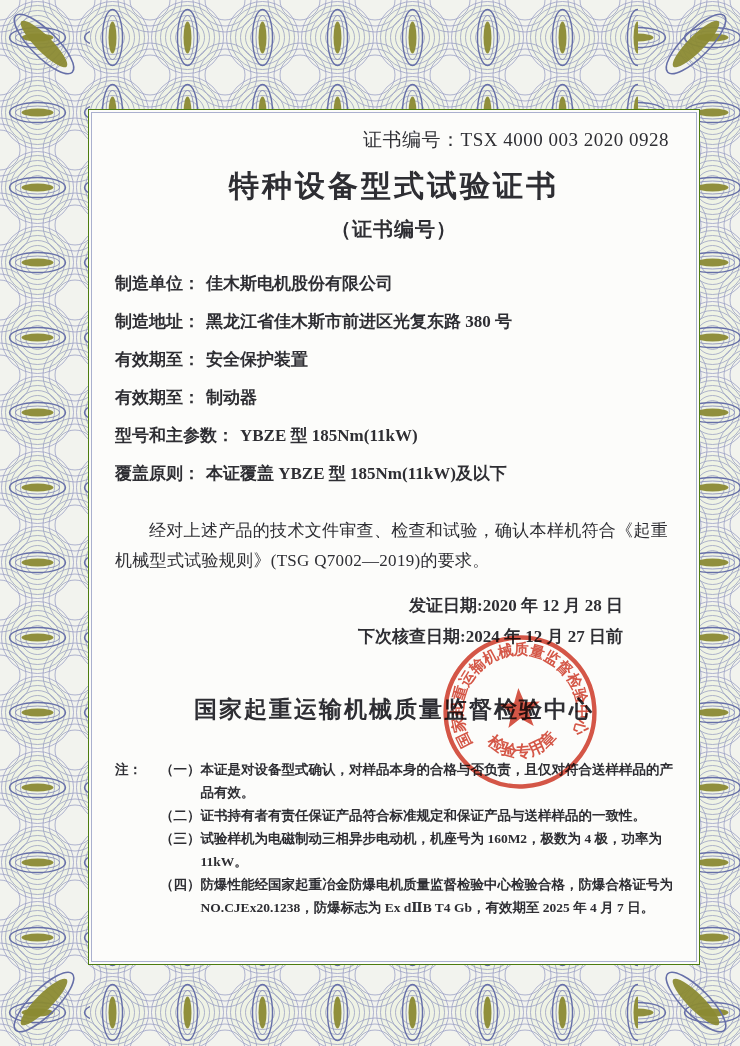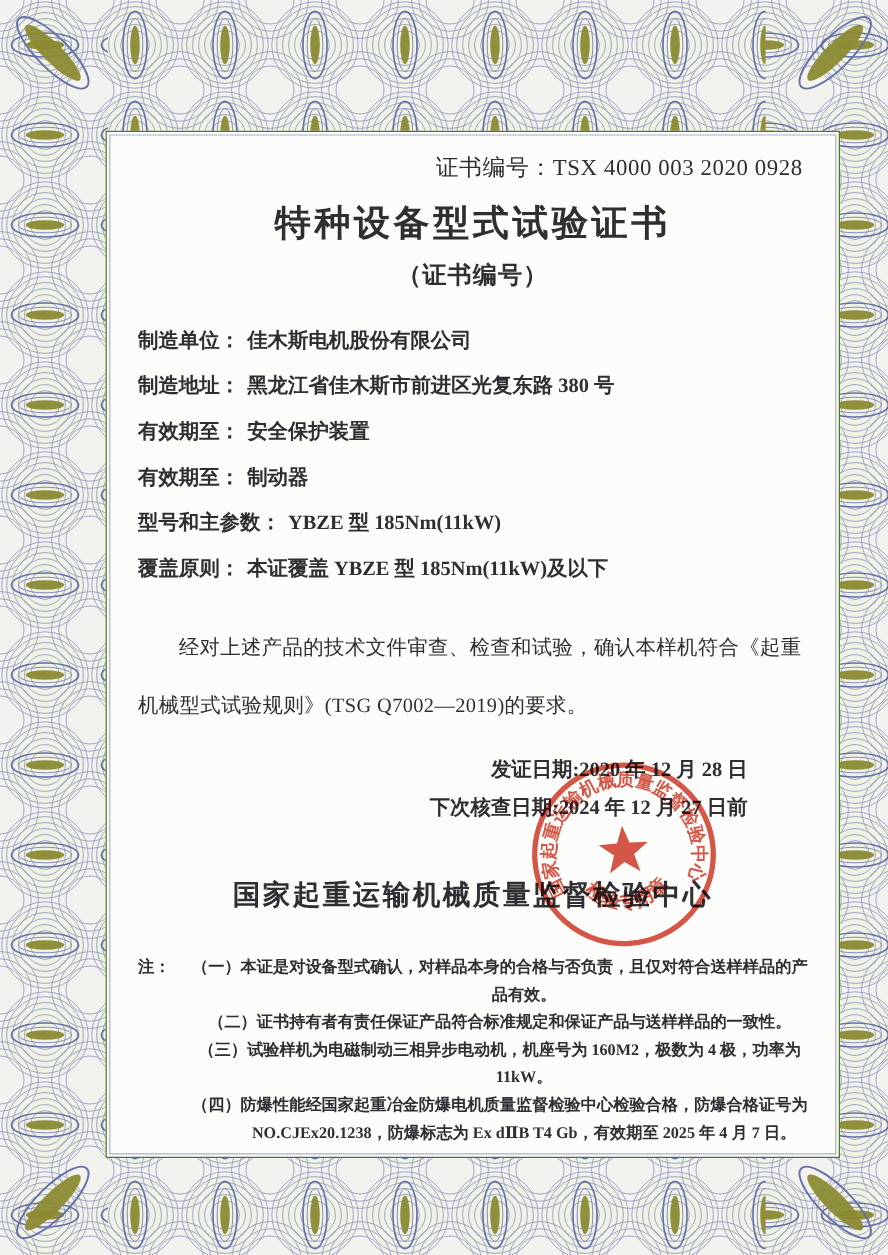--- a/index.html
+++ b/index.html
@@ -34,34 +34,34 @@
     margin-top:9px; text-align:center;
     font-family:"DejaVu Sans","Liberation Sans",sans-serif;
     font-size:20px; font-weight:bold; letter-spacing:1px;
   }
   .fields { margin-top:21px;text-align:center; }
   .field { height:38px; display:flex; align-items:center; font-size:17px; font-weight:600; }
   .field .label { white-space:nowrap; }
   .field .value { margin-left:6px; white-space:nowrap; }
   .statement {
     margin-top:24px; font-size:17px; font-weight:500;
-    line-height:48px; text-indent:2em; letter-spacing:0.3px;
+    line-height:30px; text-indent:2em; letter-spacing:0.3px;
   }
   .dates {
     margin-top:14px; text-align:right; padding-right:50px;
     font-size:17px; font-weight:600; line-height:31px;
   }
   .issuer {
     margin-top:42px; text-align:center;
     font-size:23px; font-weight:bold; letter-spacing:2px;
   }
   .notes { margin-top:33px; display:flex; font-size:13.5px; font-weight:600; line-height:23px; }
   .notes-label { width:45px; flex:none; }
   .notes ul { list-style:none; flex:1; }
-  .notes li { padding-left:3em; text-indent:-3em;text-align:center; }
+  .notes li { padding-left:3em; text-indent:-3em; }
 
   .seal {
     position:absolute; left:440px; top:632px; width:160px; height:160px;
     z-index:3; opacity:0.88; mix-blend-mode:multiply;
     transform:rotate(-4deg);
   }
   .seal text { font-family:"DejaVu Sans","Liberation Sans",sans-serif; font-weight:bold; }
 </style>
 </head>
 <body>

